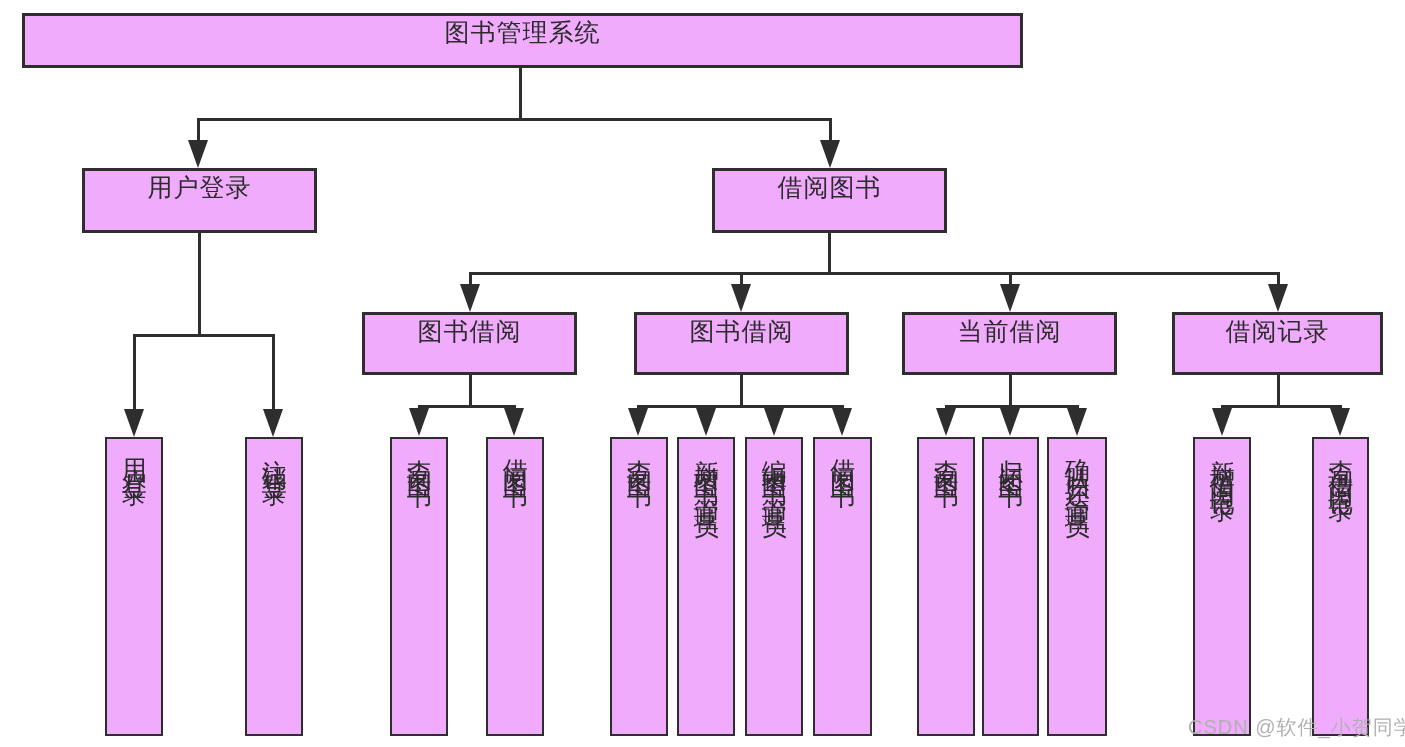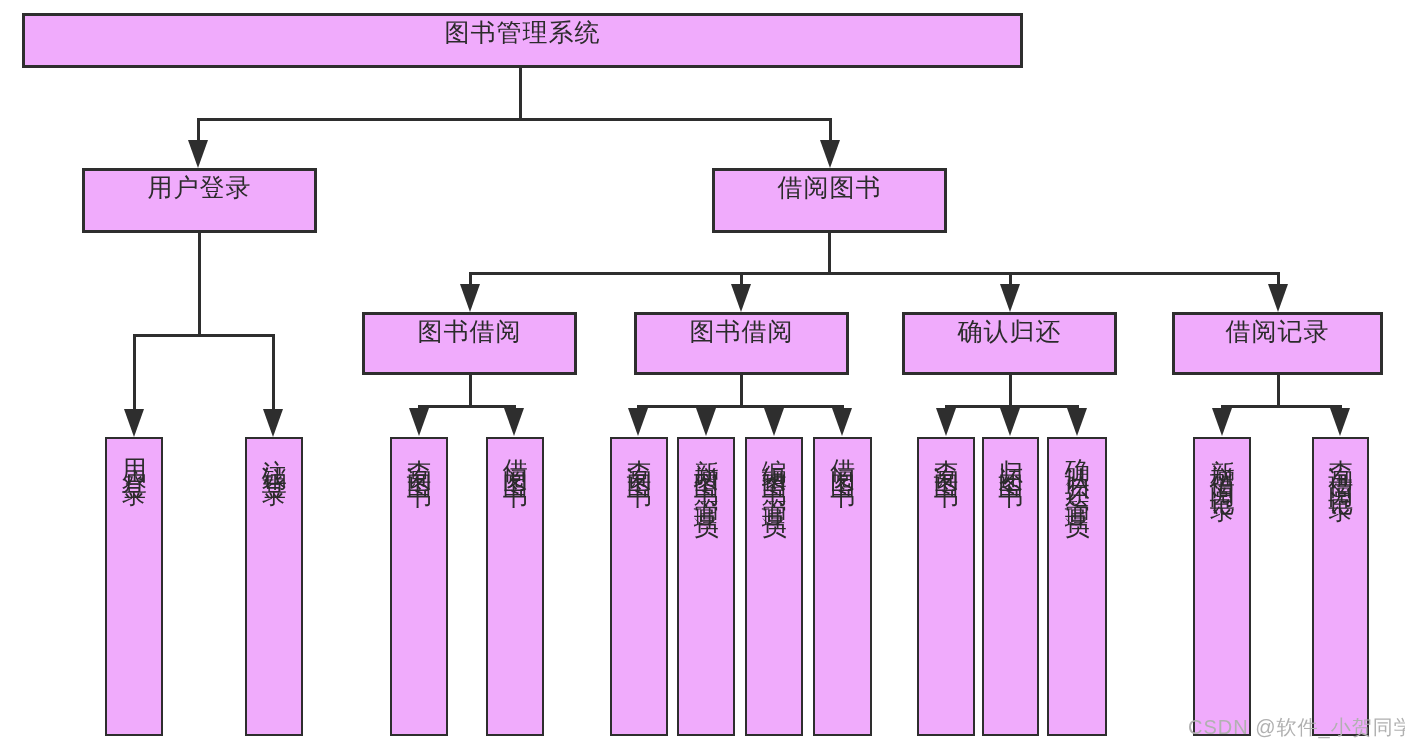--- a/index.html
+++ b/index.html
@@ -94,21 +94,21 @@
   <div class="ah" style="left:1000px;top:284px;"></div>
   <div class="ah" style="left:1268px;top:284px;"></div>
 
   <div class="box" style="left:362px;top:312px;width:215px;height:63px;">
     <span>图书借阅</span>
   </div>
   <div class="box" style="left:634px;top:312px;width:215px;height:63px;">
     <span>图书借阅</span>
   </div>
   <div class="box" style="left:902px;top:312px;width:215px;height:63px;">
-    <span>确认归还</span>
+    <span>当前借阅</span>
   </div>
   <div class="box" style="left:1172px;top:312px;width:211px;height:63px;">
     <span>借阅记录</span>
   </div>
 
   <div class="vline" style="left:469px;top:375px;height:33px;"></div>
   <div class="hline" style="left:418px;top:405px;width:98px;"></div>
   <div class="ah" style="left:409px;top:408px;"></div>
   <div class="ah" style="left:504px;top:408px;"></div>
 

